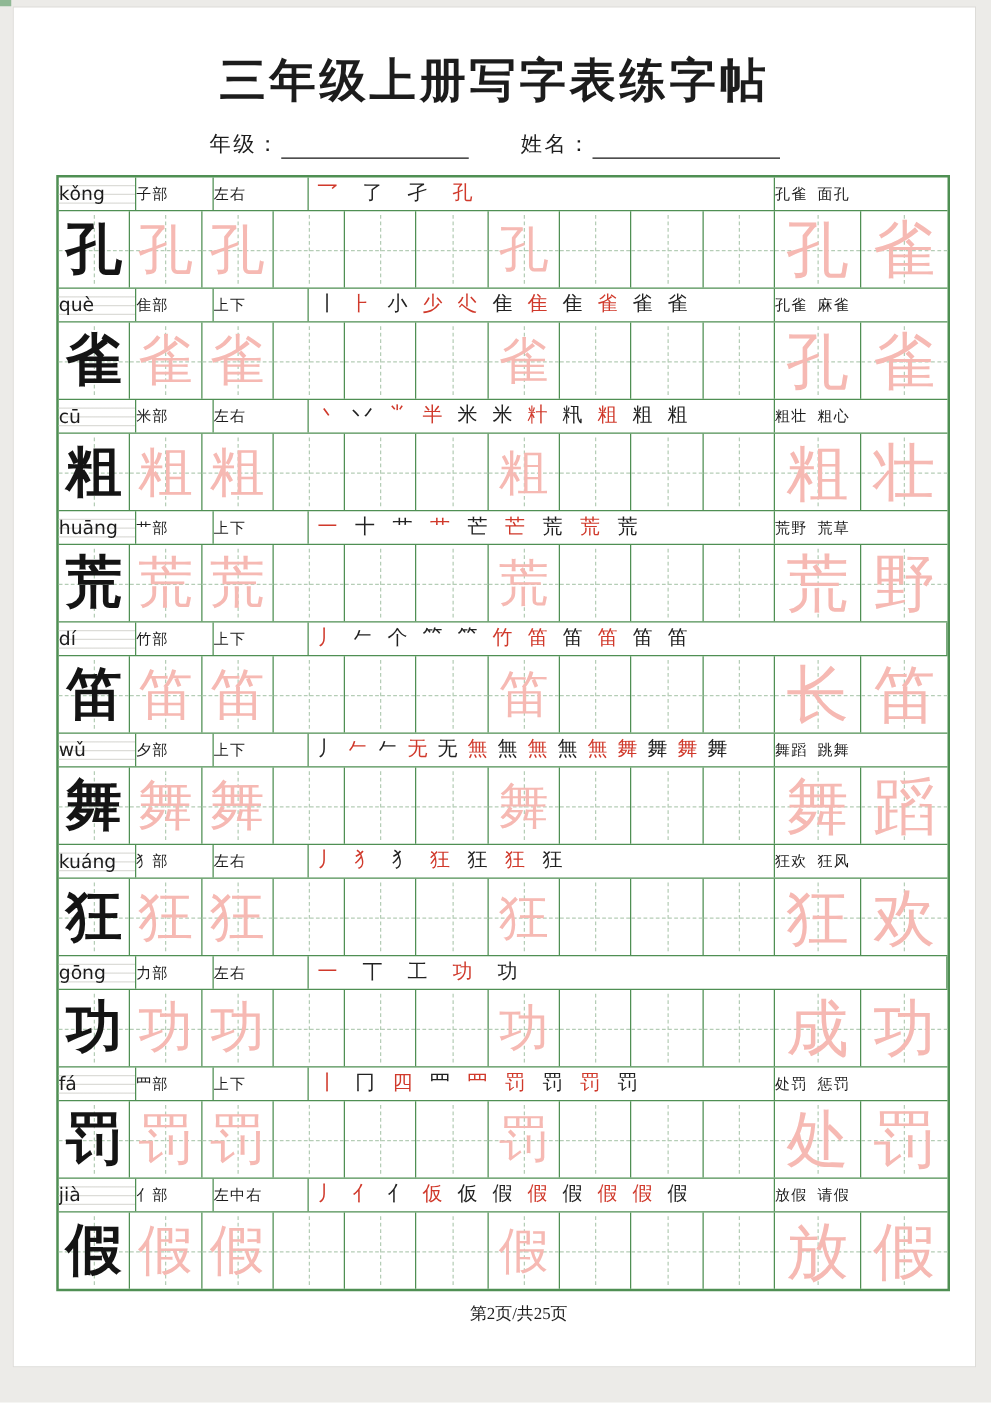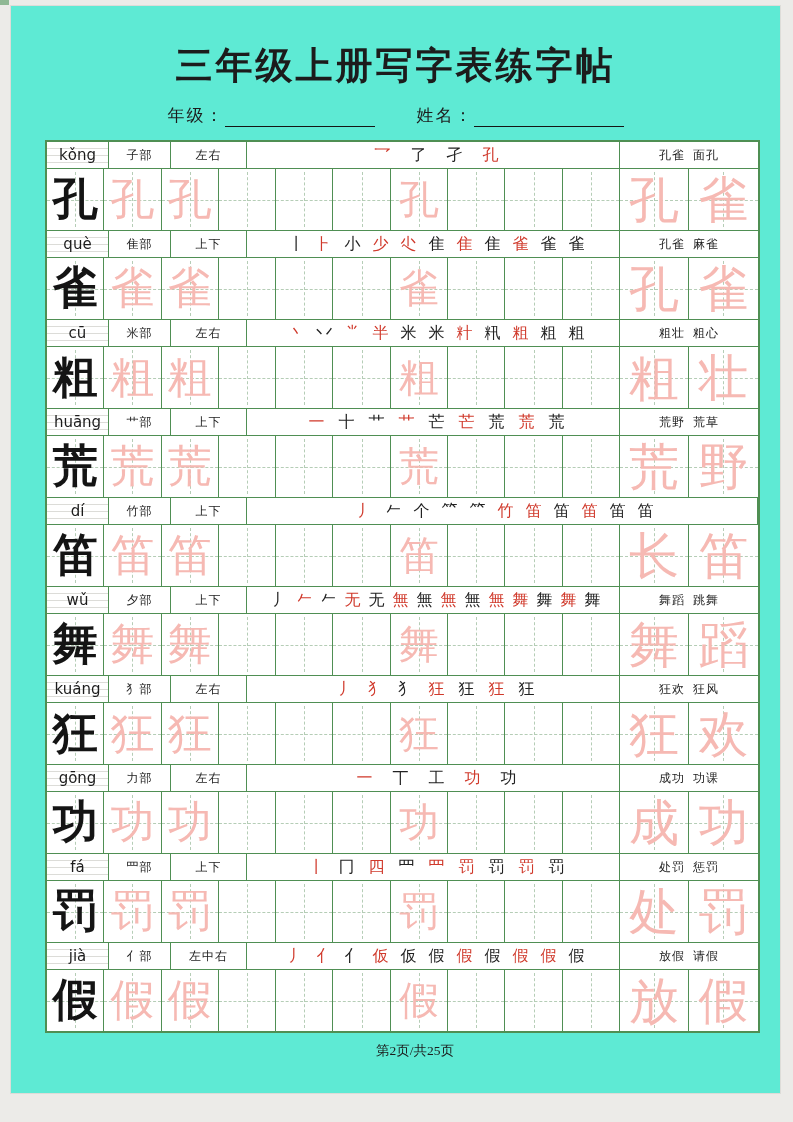--- a/index.html
+++ b/index.html
@@ -11,21 +11,21 @@
   }
   html,body{margin:0;padding:0;}
   body{
     width:793px;height:1122px;position:relative;overflow:hidden;
     background:#ecebe8;
     font-family:"Liberation Serif",serif;color:var(--ink);
   }
   .corner-mark{position:absolute;left:0;top:0;width:9px;height:5px;background:#8fb894;}
   .paper{
     position:absolute;left:10px;top:5px;width:771px;height:1089px;
-    background:#5eead4;border:1px solid #dddcd8;box-sizing:border-box;
+    background:#ffffff;border:1px solid #dddcd8;box-sizing:border-box;
   }
   .title{
     margin-top:38px;text-align:center;
     font-size:37px;font-weight:bold;letter-spacing:3px;line-height:1.2;
   }
   .grade-line{margin-top:16px;text-align:center;font-size:17px;white-space:nowrap;}
   .grade-line .lbl{letter-spacing:2px;}
   .uline{
     display:inline-block;width:150px;height:15px;
     border-bottom:1.5px solid #151515;vertical-align:bottom;
@@ -34,21 +34,21 @@
 
   
   .sheet{
     width:715px;margin:13px 0 0 34px;box-sizing:border-box;
     border:2px solid var(--g);background:#fff;
   }
   .row-pair:not(:last-child){border-bottom:1px solid var(--g);}
 
   .hdr{display:flex;height:27px;border-bottom:1px solid var(--g);box-sizing:border-box;}
   .hdr .cell{
-    display:flex;align-items:center;justify-content:center;
+    display:flex;align-items:center;
     box-sizing:border-box;border-right:1px solid var(--g);overflow:hidden;
   }
   .pinyin{
     width:62px;font-family:"DejaVu Sans",sans-serif;font-size:15px;
     background-image:linear-gradient(#dcdcd8,#dcdcd8),linear-gradient(#dcdcd8,#dcdcd8),linear-gradient(#dcdcd8,#dcdcd8);
     background-repeat:no-repeat;background-size:100% 1px;
     background-position:0 22%,0 50%,0 78%;
   }
   .pinyin .py{position:relative;z-index:1;}
   .radical{width:62px;font-size:12px;letter-spacing:1px;}
@@ -443,21 +443,20 @@
           </div>
       <div class="cell radical">力部</div>
       <div class="cell structure">左右</div>
       <div class="cell strokes" style="gap: 20px;">
             <span class="step red">一</span>
             <span class="step blk">丅</span>
             <span class="step blk">工</span>
             <span class="step red">功</span>
             <span class="step blk">功</span>
           </div>
-      <div class="cell words">成功  功课</div>
     </div>
     <div class="prc">
           <div class="cell pcell model">
             <span class="glyph">功</span>
           </div>
           <div class="cell pcell trace">
             <span class="glyph">功</span>
           </div>
           <div class="cell pcell trace">
             <span class="glyph">功</span>

